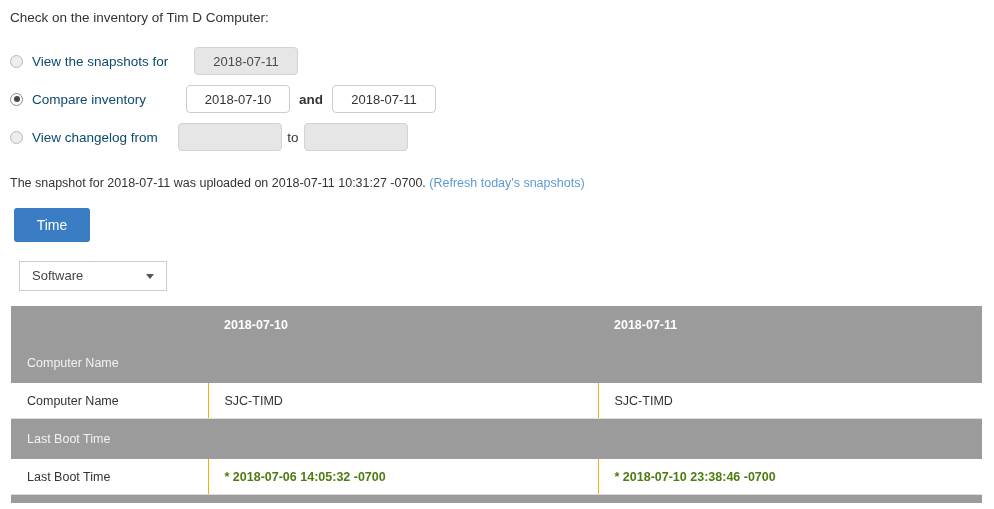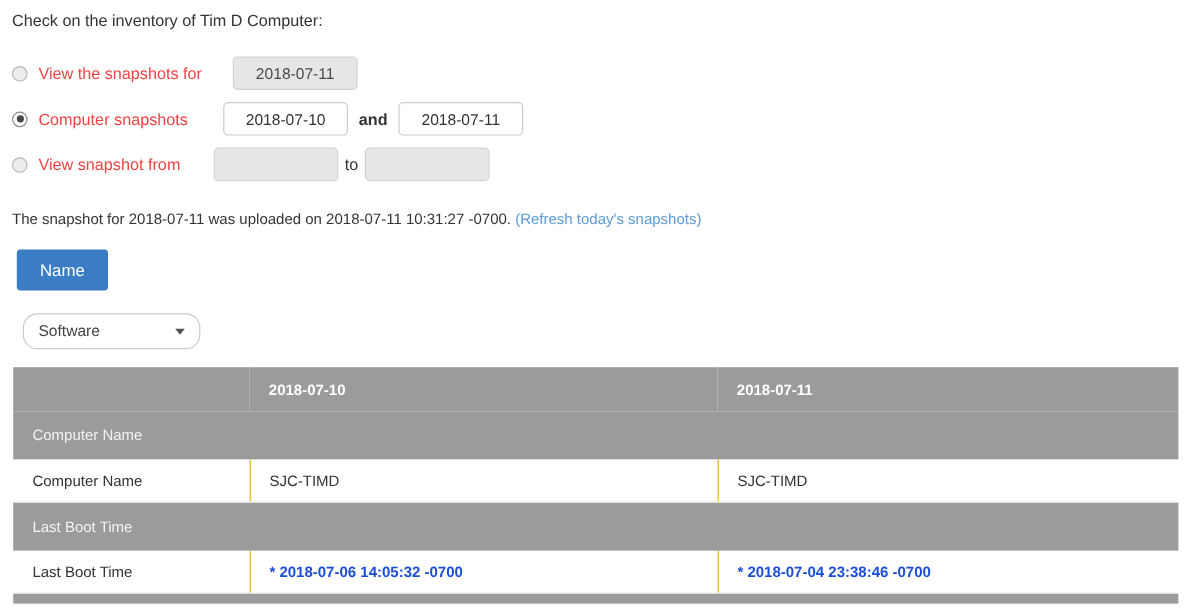--- a/index.html
+++ b/index.html
@@ -61,21 +61,21 @@
     width: 6px;
     height: 6px;
     margin-left: -3px;
     margin-top: -3px;
     border-radius: 50%;
     background: #464646;
   }
 
   .opt-label {
     font-size: 13.5px;
-    color: #ef4444;
+    color: #0c4a6e;
     white-space: nowrap;
   }
 
   .mid-label {
     font-size: 13.5px;
     color: #333333;
     white-space: nowrap;
     text-align: center;
   }
 
@@ -145,21 +145,21 @@
 
   
   .select-wrap {
     position: absolute;
     left: 19px;
     top: 261px;
     width: 148px;
     height: 30px;
     box-sizing: border-box;
     border: 1px solid #cccccc;
-    border-radius: 12px;
+    border-radius: 0;
     background: #ffffff;
   }
   .select-wrap .sel-text {
     position: absolute;
     left: 12px;
     top: 0;
     line-height: 28px;
     font-size: 13px;
     color: #444444;
   }
@@ -212,21 +212,21 @@
   tr.data-row td {
     background: #ffffff;
     height: 35px;
     padding-left: 16px;
     border-bottom: 1px solid #dddddd;
     color: #333333;
   }
   tr.data-row td + td { border-left: 1px solid #eab308; }
 
   tr.data-row td.changed {
-    color: #1d4ed8;
+    color: #4d7c0f;
     font-weight: bold;
   }
 
   tr.tail-row td {
     background: #9b9b9b;
     height: 8px;
   }
 </style>
 </head>
 <body>
@@ -238,42 +238,42 @@
   <div class="options">
 
     <div class="opt-row row1">
       <span class="radio"></span>
       <span class="opt-label w1">View the snapshots for</span>
       <span class="datebox disabled">2018-07-11</span>
     </div>
 
     <div class="opt-row row2">
       <span class="radio checked"></span>
-      <span class="opt-label w2 lbl-gap">Computer snapshots</span>
+      <span class="opt-label w2 lbl-gap">Compare inventory</span>
       <span class="datebox">2018-07-10</span>
       <span class="mid-label and">and</span>
       <span class="datebox">2018-07-11</span>
     </div>
 
     <div class="opt-row row3">
       <span class="radio"></span>
-      <span class="opt-label w3 lbl-gap">View snapshot from</span>
+      <span class="opt-label w3 lbl-gap">View changelog from</span>
       <span class="datebox disabled"></span>
       <span class="mid-label to">to</span>
       <span class="datebox disabled"></span>
     </div>
 
   </div>
 
   <div class="status">
     <span>The snapshot for 2018-07-11 was uploaded on 2018-07-11 10:31:27 -0700.</span>
     <a href="#">(Refresh today's snapshots)</a>
   </div>
 
-  <button class="apply">Name</button>
+  <button class="apply">Time</button>
 
   <div class="select-wrap">
     <span class="sel-text">Software</span>
     <span class="caret"></span>
   </div>
 
   <table class="table">
     <colgroup>
       <col class="col-a">
         <col class="col-b">
@@ -294,21 +294,21 @@
         <td class="col-b">SJC-TIMD</td>
         <td class="col-c">SJC-TIMD</td>
       </tr>
 
       <tr class="group-row">
         <td colspan="3">Last Boot Time</td>
       </tr>
       <tr class="data-row">
         <td class="col-a">Last Boot Time</td>
         <td class="col-b changed">* 2018-07-06 14:05:32 -0700</td>
-        <td class="col-c changed">* 2018-07-04 23:38:46 -0700</td>
+        <td class="col-c changed">* 2018-07-10 23:38:46 -0700</td>
       </tr>
 
       <tr class="tail-row">
         <td colspan="3"></td>
       </tr>
     </tbody>
   </table>
 
 </div>
 

